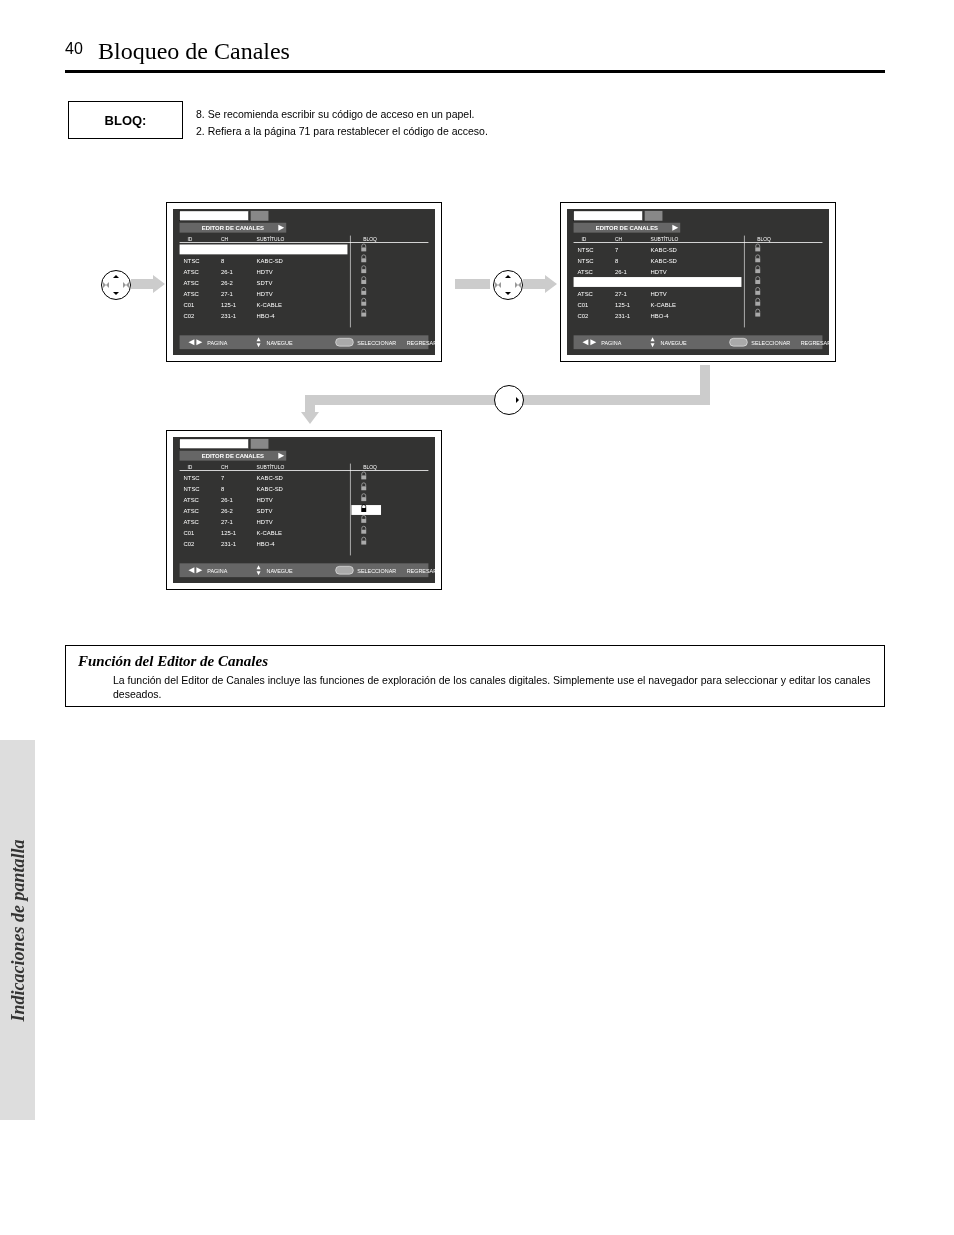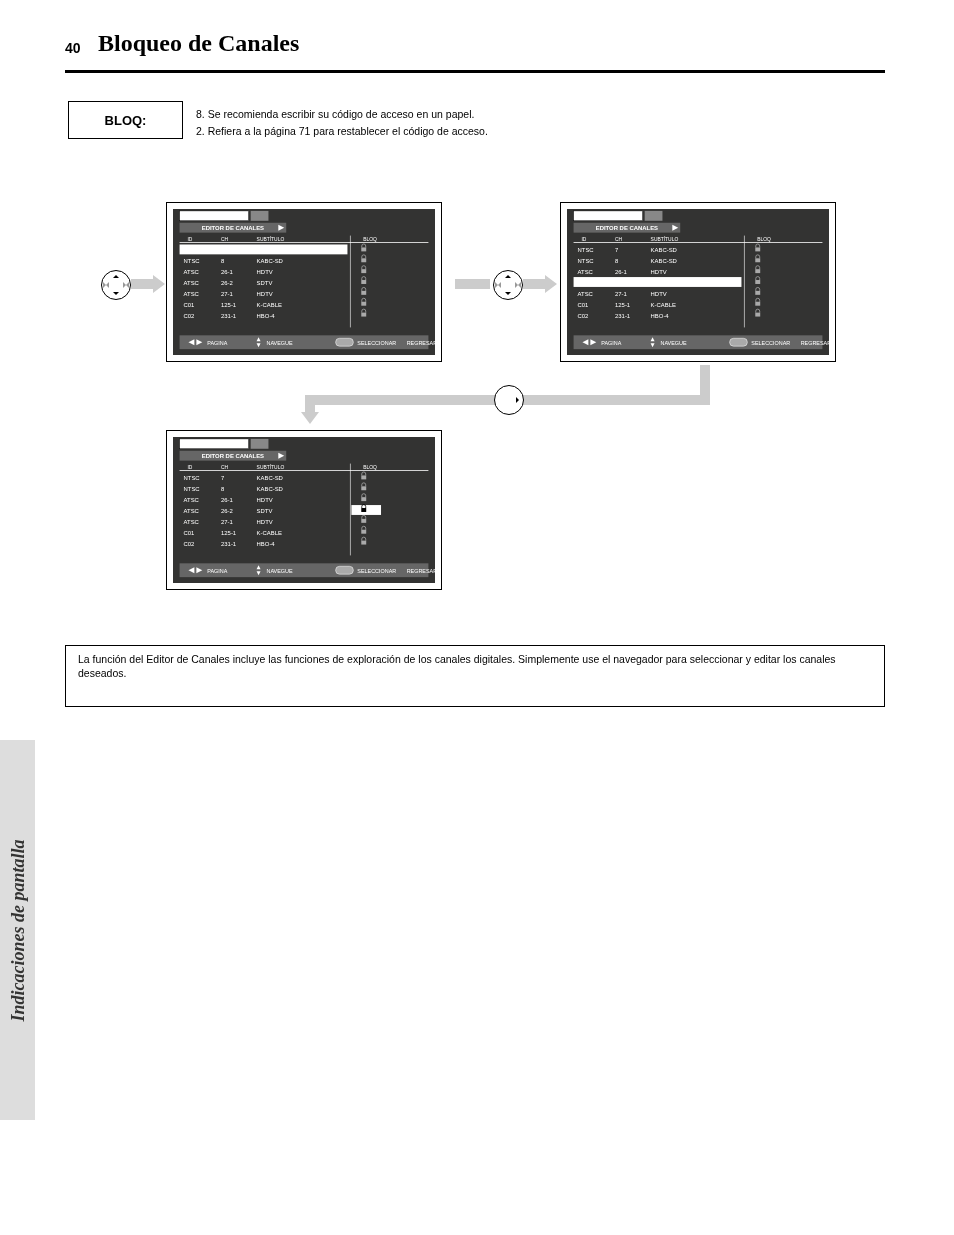--- a/index.html
+++ b/index.html
@@ -8,37 +8,37 @@
     height: 1235px;
     background: #fff;
     font-family: Arial, Helvetica, sans-serif;
     position: relative;
     overflow: hidden;
   }
   .page-number {
     position: absolute;
     top: 40px;
     left: 65px;
-    font-size: 14px;
-    font-weight: bold;
+    font-size: 16px;
+    font-weight: normal;
   }
   .top-rule {
     position: absolute;
     top: 70px;
     left: 65px;
     width: 820px;
     height: 3px;
     background: #000;
   }
   .section-heading {
     position: absolute;
-    top: 30px;
+    top: 38px;
     left: 98px;
     font-family: "Times New Roman", serif;
-    font-weight: bold;
+    font-weight: normal;
     font-size: 24px;
   }
   .notas-box {
     position: absolute;
     top: 101px;
     left: 68px;
     width: 115px;
     height: 38px;
     border: 1px solid #000;
     display: flex;
@@ -142,20 +142,21 @@
   .editor-box .eb-title {
     font-family: "Times New Roman", serif;
     font-size: 15px;
     font-weight: bold;
     font-style: italic;
     margin-bottom: 4px;
   }
   .editor-box .eb-text {
     font-size: 10.5px;
     line-height: 1.3;
+    margin-left: 35px;
   }
 
   .side-tab {
     position: absolute;
     left: 0;
     top: 740px;
     width: 35px;
     height: 380px;
     background: #ddd;
     display: flex;
@@ -398,18 +399,19 @@
       <polygon points="92,136 90,140 94,140" fill="#fff"></polygon>
       <polygon points="92,146 90,142 94,142" fill="#fff"></polygon>
       <text x="100" y="143.5" class="hint">NAVEGUE</text>
       <rect x="170" y="137" width="18" height="8" class="btn" rx="4"></rect>
       <text x="192" y="143.5" class="hint">SELECCIONAR</text>
       <text x="242" y="143.5" class="hint">REGRESAR</text>
     </svg>
   </div>
 
 <div class="editor-box">
+  <div class="eb-title">Función del Editor de Canales</div>
   <div class="eb-text">La función del Editor de Canales incluye las funciones de exploración de los canales digitales. Simplemente use el navegador para seleccionar y editar los canales deseados.</div>
 </div>
 
 <div class="side-tab">
   <div class="side-text">Indicaciones de pantalla</div>
 </div>
 
 </body></html>

